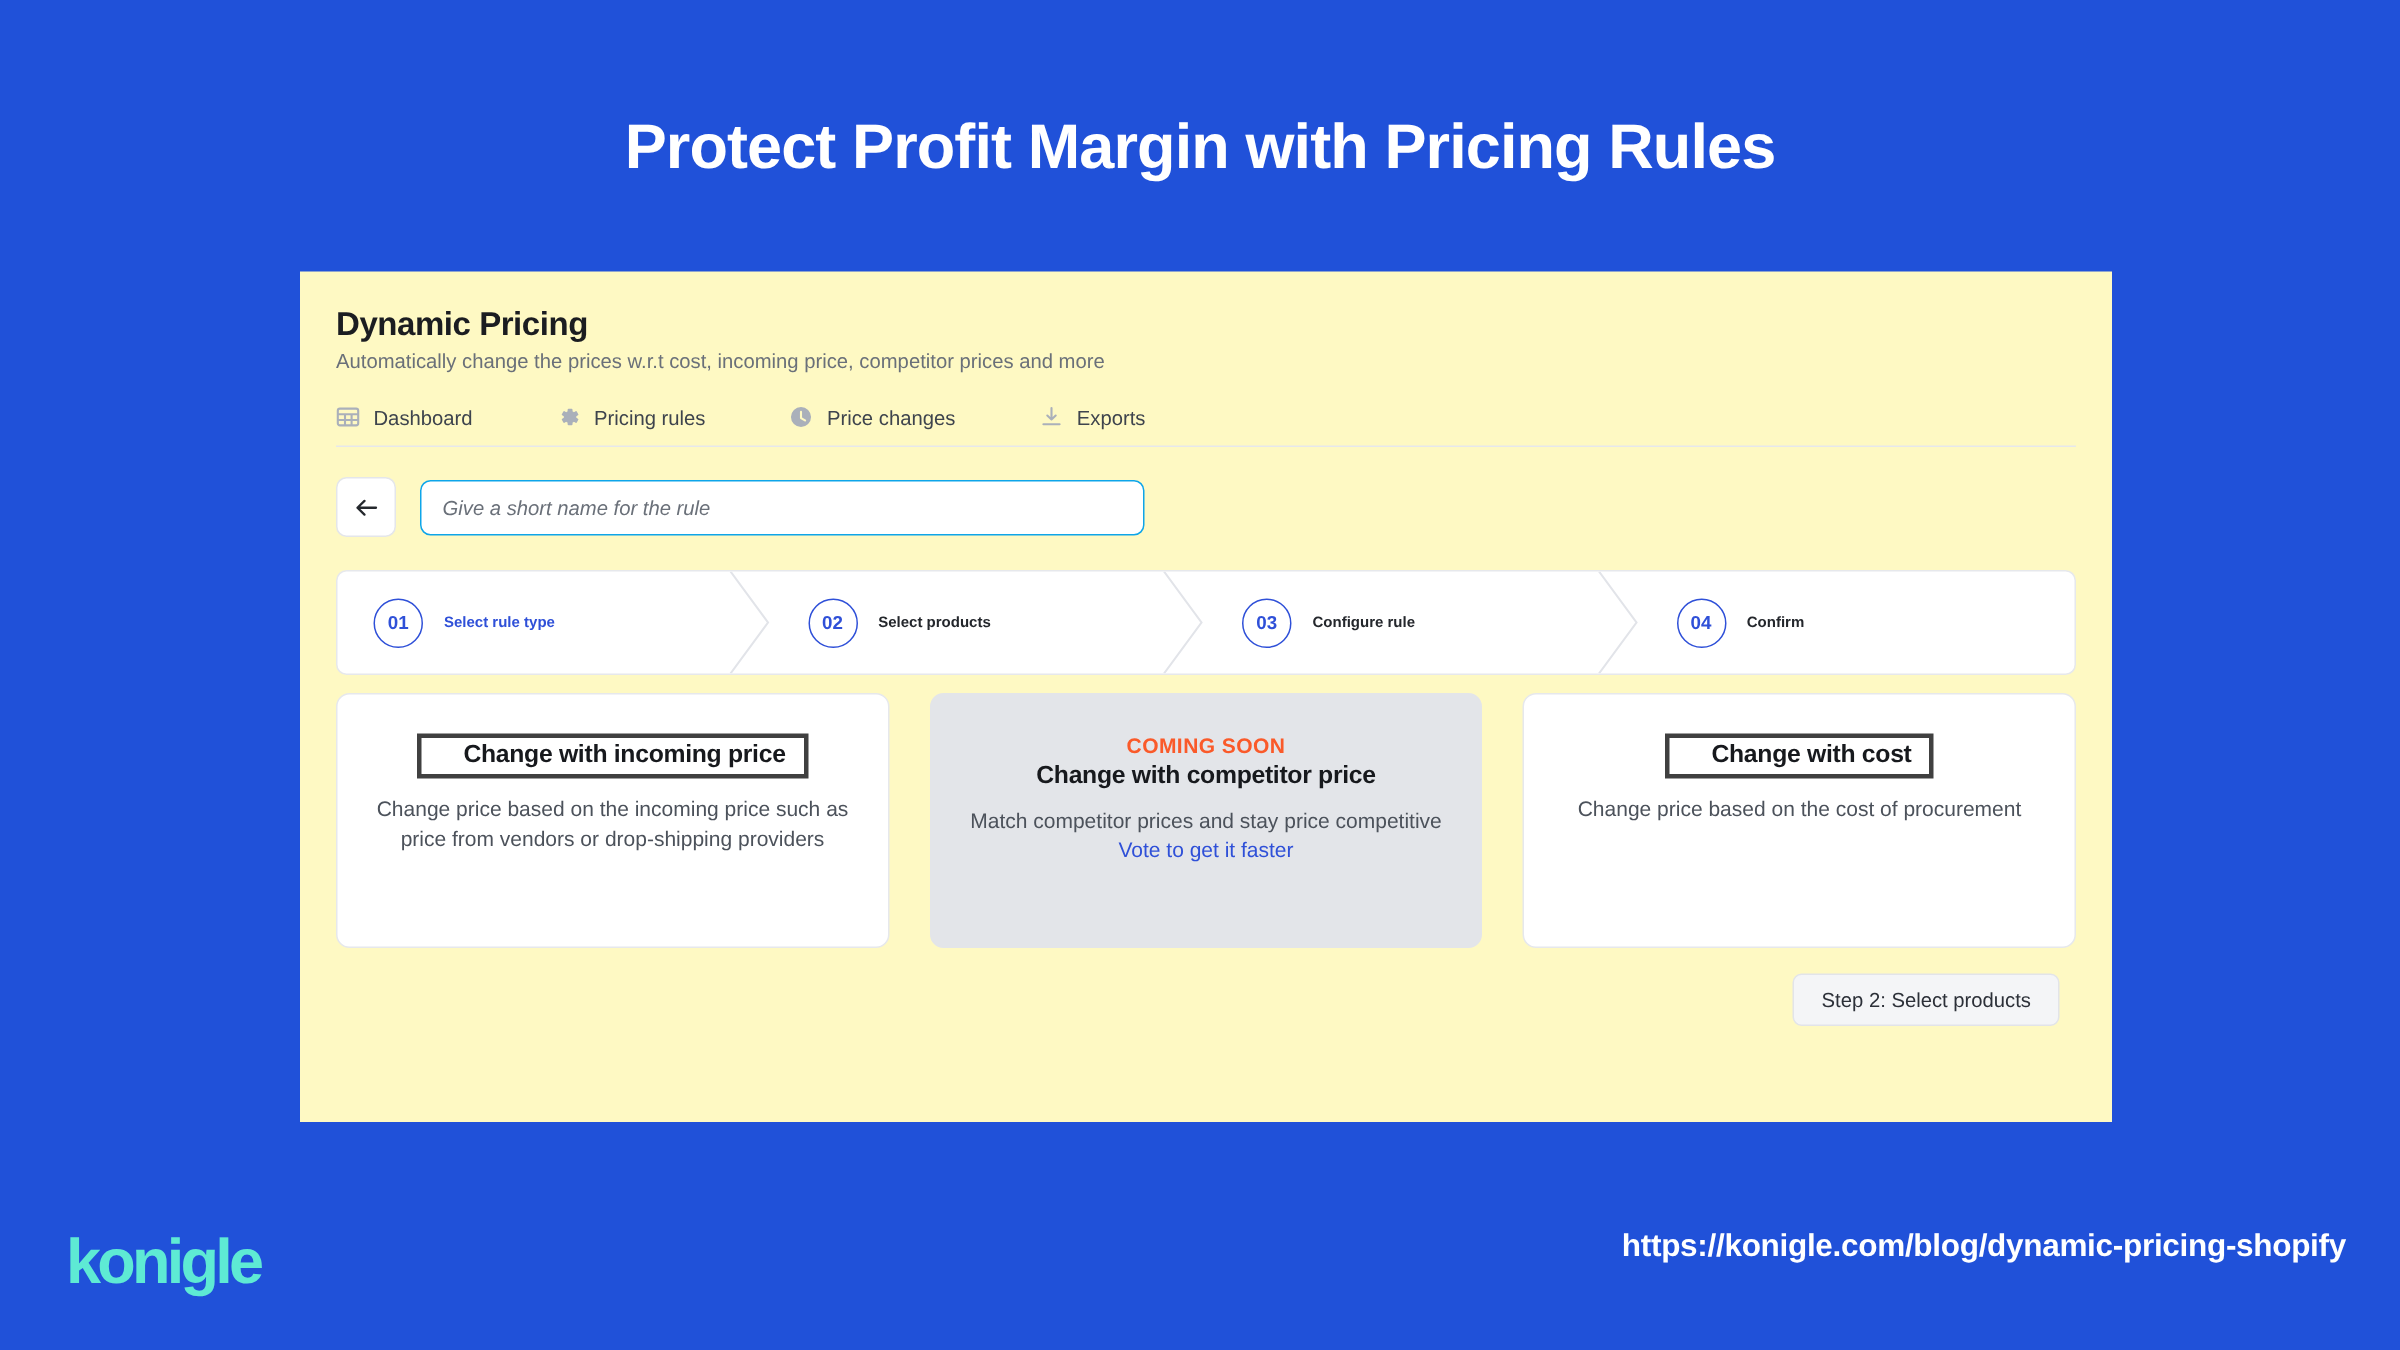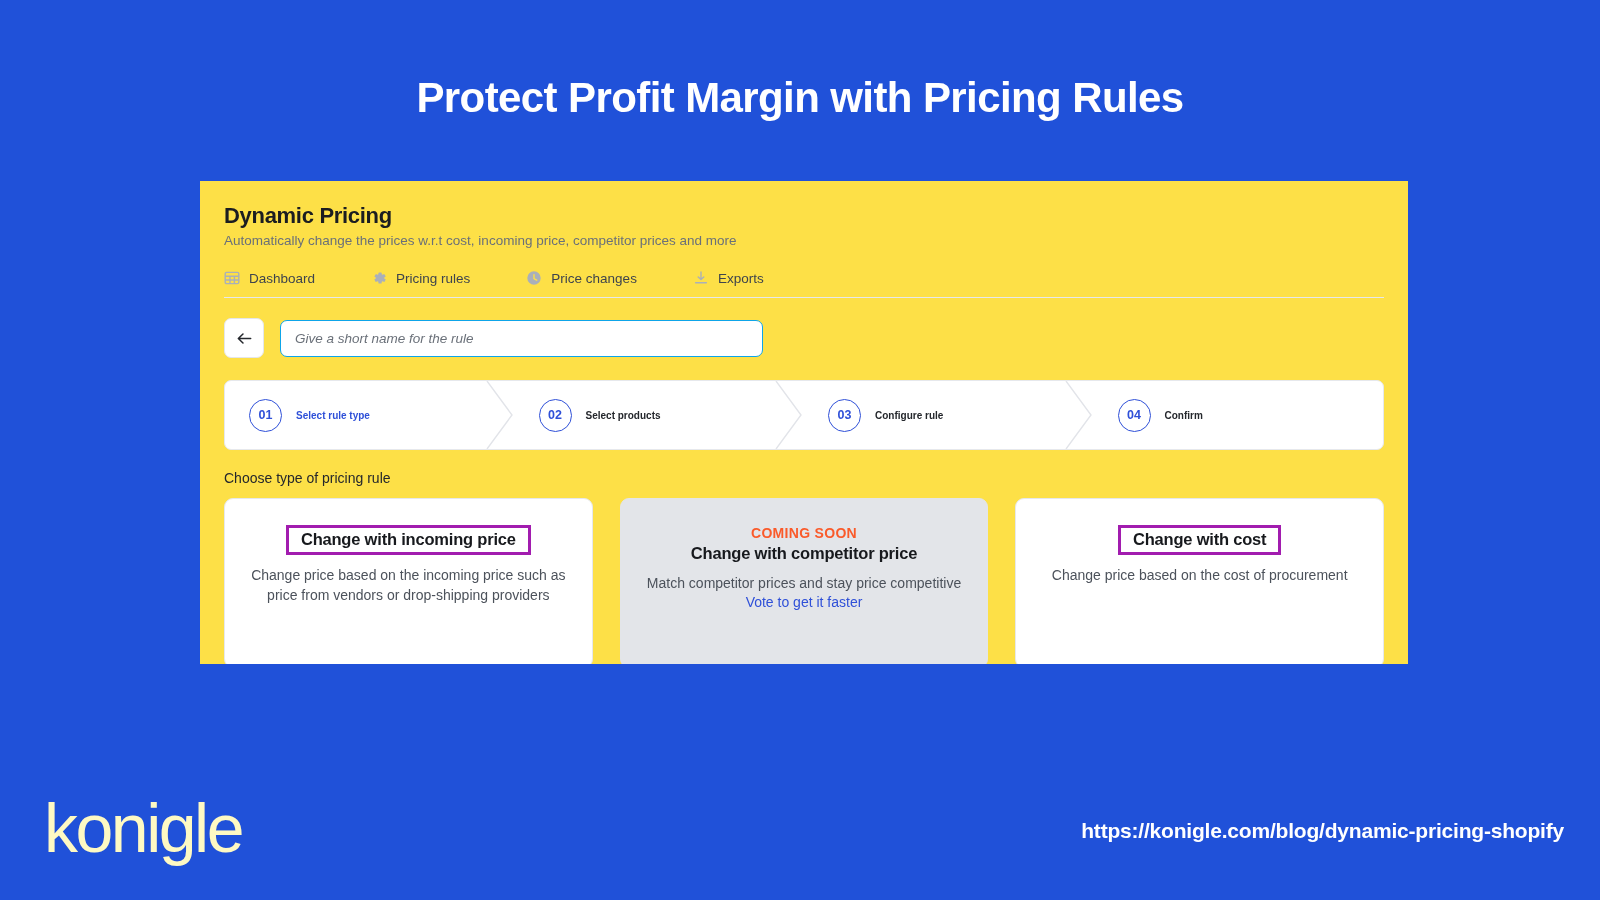--- a/index.html
+++ b/index.html
@@ -18,22 +18,22 @@
     color: #ffffff;
     font-size: 42px;
     font-weight: bold;
     letter-spacing: -0.6px;
   }
 
   
   .app-panel {
     position: absolute;
     left: 200px; top: 181px;
-    width: 1208px; height: 483px;
-    background: #fde047;
+    width: 1208px; height: 567px;
+    background: #fef9c3;
     overflow: hidden;
   }
 
   .app-inner { padding: 22px 24px 0 24px; }
 
   .app-title {
     font-size: 22px;
     font-weight: bold;
     color: #1b1d21;
     letter-spacing: -0.3px;
@@ -185,22 +185,22 @@
   .card .vote {
     margin-top: 1px;
     font-size: 14px;
     color: #2f50d8;
     cursor: pointer;
   }
 
   
   .anno {
     display: inline-block;
-    border: 3px solid #a21caf;
-    padding: 2px 12px 3px 12px;
+    border: 3px solid #404040;
+    padding: 2px 12px 3px 28px;
   }
 
   
   .footer-row {
     display: flex;
     justify-content: flex-end;
     margin-top: 17px;
     padding-right: 11px;
   }
   .next-btn {
@@ -210,23 +210,23 @@
     padding: 9px 18px;
     font-size: 13.5px;
     color: #2c3038;
     cursor: pointer;
   }
 
   
   .logo {
     position: absolute;
     left: 44px; bottom: 38px;
-    color: #fef9c3;
-    font-size: 68px;
-    font-weight: normal;
+    color: #5eead4;
+    font-size: 42px;
+    font-weight: bold;
     letter-spacing: -2.5px;
     line-height: 1;
   }
   .url {
     position: absolute;
     right: 36px; bottom: 57px;
     color: #ffffff;
     font-size: 21px;
     font-weight: bold;
     letter-spacing: -0.2px;
@@ -329,21 +329,20 @@
       </div>
 
       <div class="step">
         <div class="num">04</div>
         <div class="lbl">Confirm</div>
 
       </div>
 
     </div>
 
-    <div class="choose-label">Choose type of pricing rule</div>
 
     <div class="cards">
 
       <div class="card">
         <div class="ctitle anno">Change with incoming price</div>
         <div class="cdesc">Change price based on the incoming price such as price from vendors or drop-shipping providers</div>
       </div>
 
       <div class="card disabled">
         <div class="coming">COMING SOON</div>

